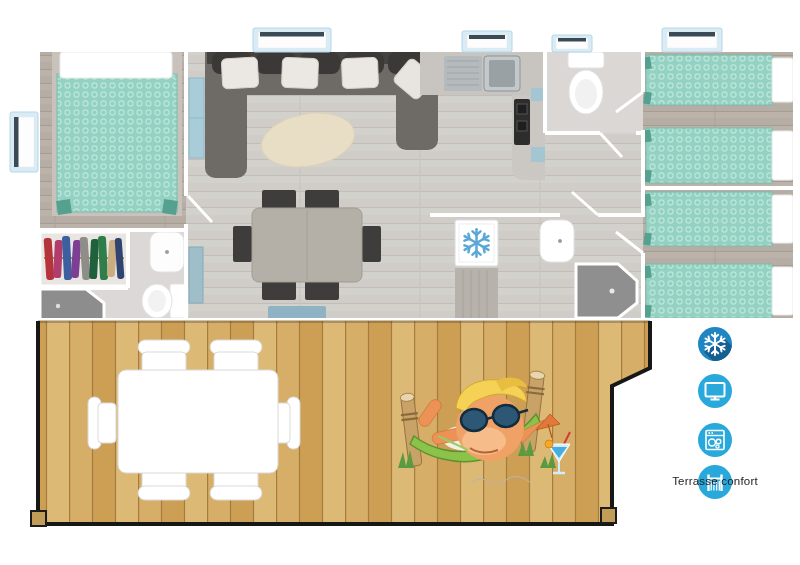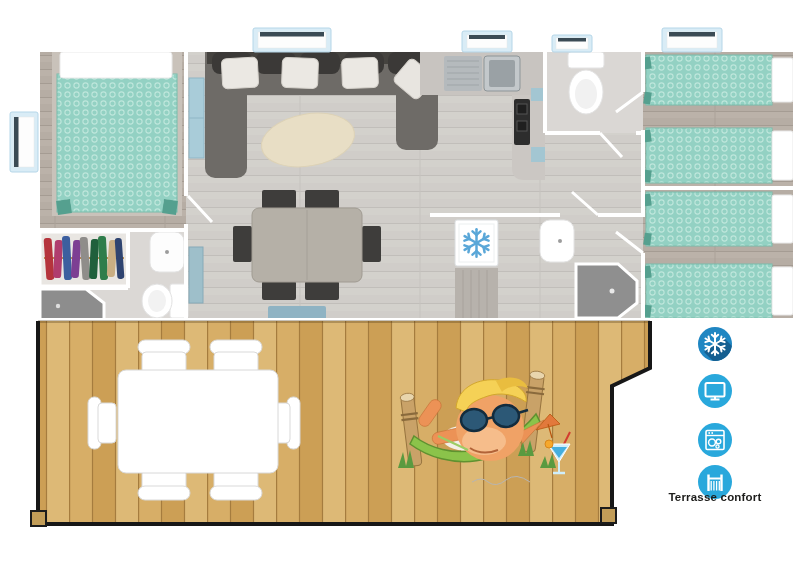--- a/index.html
+++ b/index.html
@@ -1,22 +1,22 @@
 <!DOCTYPE html>
 <html><head>
 <meta charset="utf-8">
 <style>
   html,body{margin:0;padding:0;background:#ffffff;}
   .stage{position:relative;width:800px;height:565px;background:#ffffff;overflow:hidden;
          font-family:"Liberation Sans",sans-serif;}
   .scene-svg{position:absolute;left:0;top:0;}
   .amenity{position:absolute;left:698px;width:34px;height:34px;}
   .amenity svg{display:block;}
-  .amenity-caption{position:absolute;left:648px;top:491px;width:134px;text-align:center;
-                   font-size:11.5px;font-weight:bold;color:#1d1d1b;letter-spacing:.2px;}
+  .amenity-caption{position:absolute;left:648px;top:475px;width:134px;text-align:center;
+                   font-size:11.5px;font-weight:normal;color:#1d1d1b;letter-spacing:.2px;}
 </style>
 </head>
 <body>
 
 <div class="stage">
 
 <svg class="scene-svg" width="800" height="565" viewBox="0 0 800 565">
   <defs>
     <pattern id="floorGrey" patternUnits="userSpaceOnUse" width="120" height="16">
       <rect width="120" height="16" fill="#d0cdc9"></rect>

